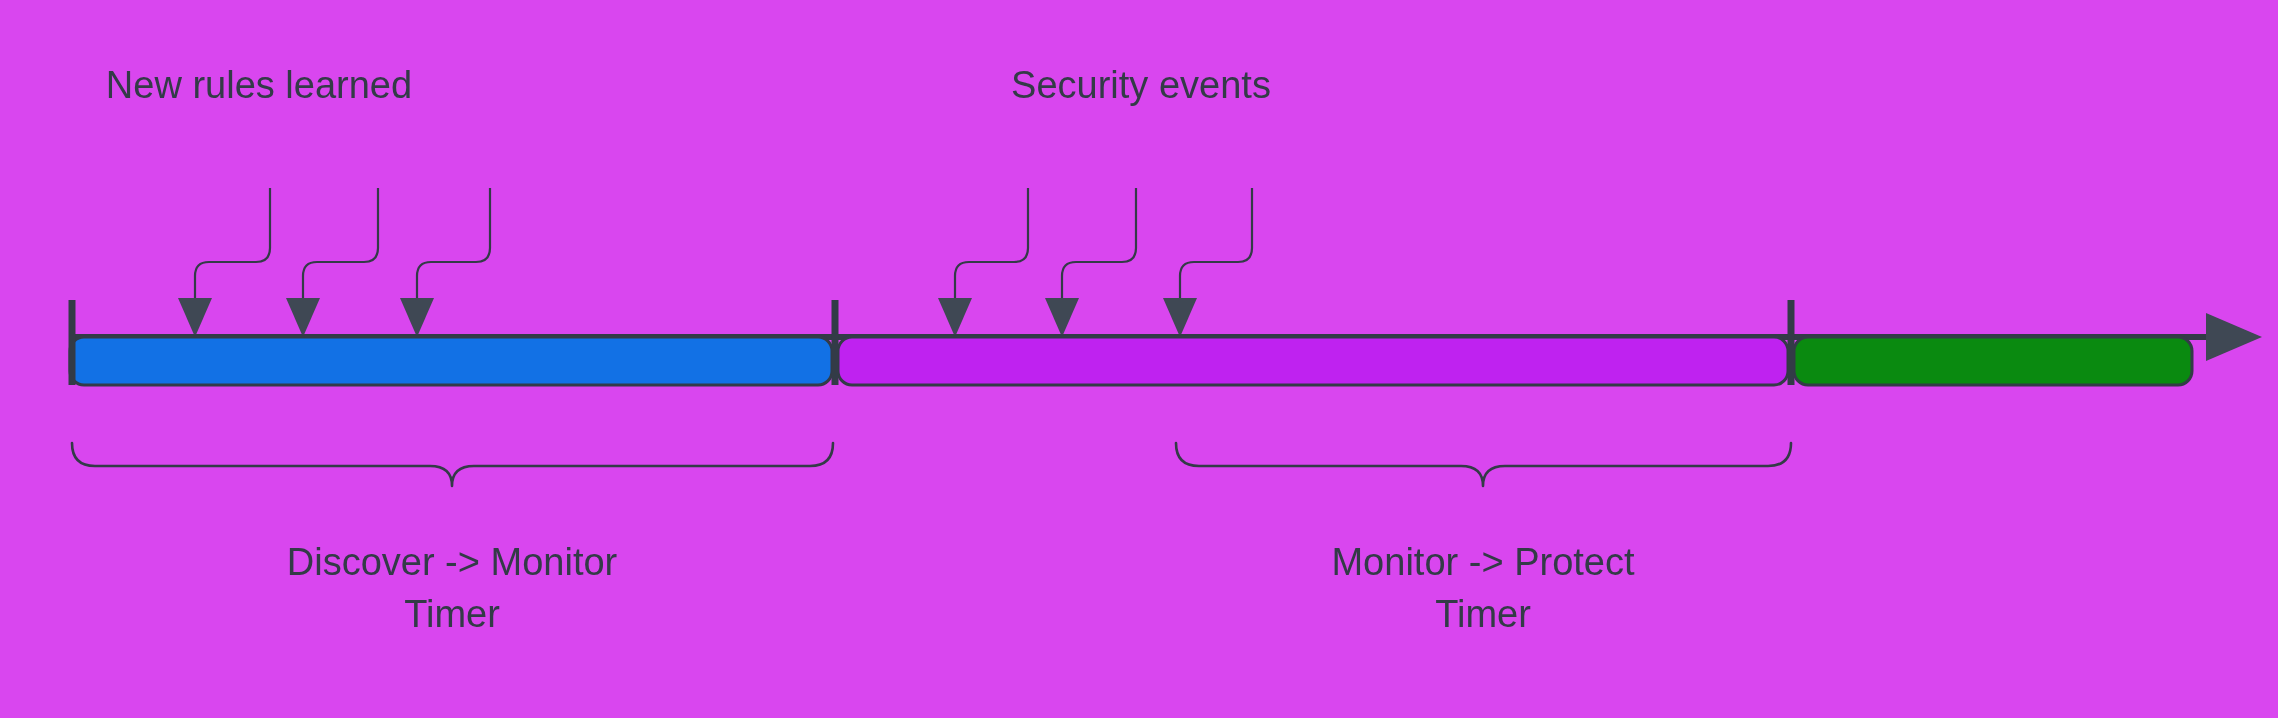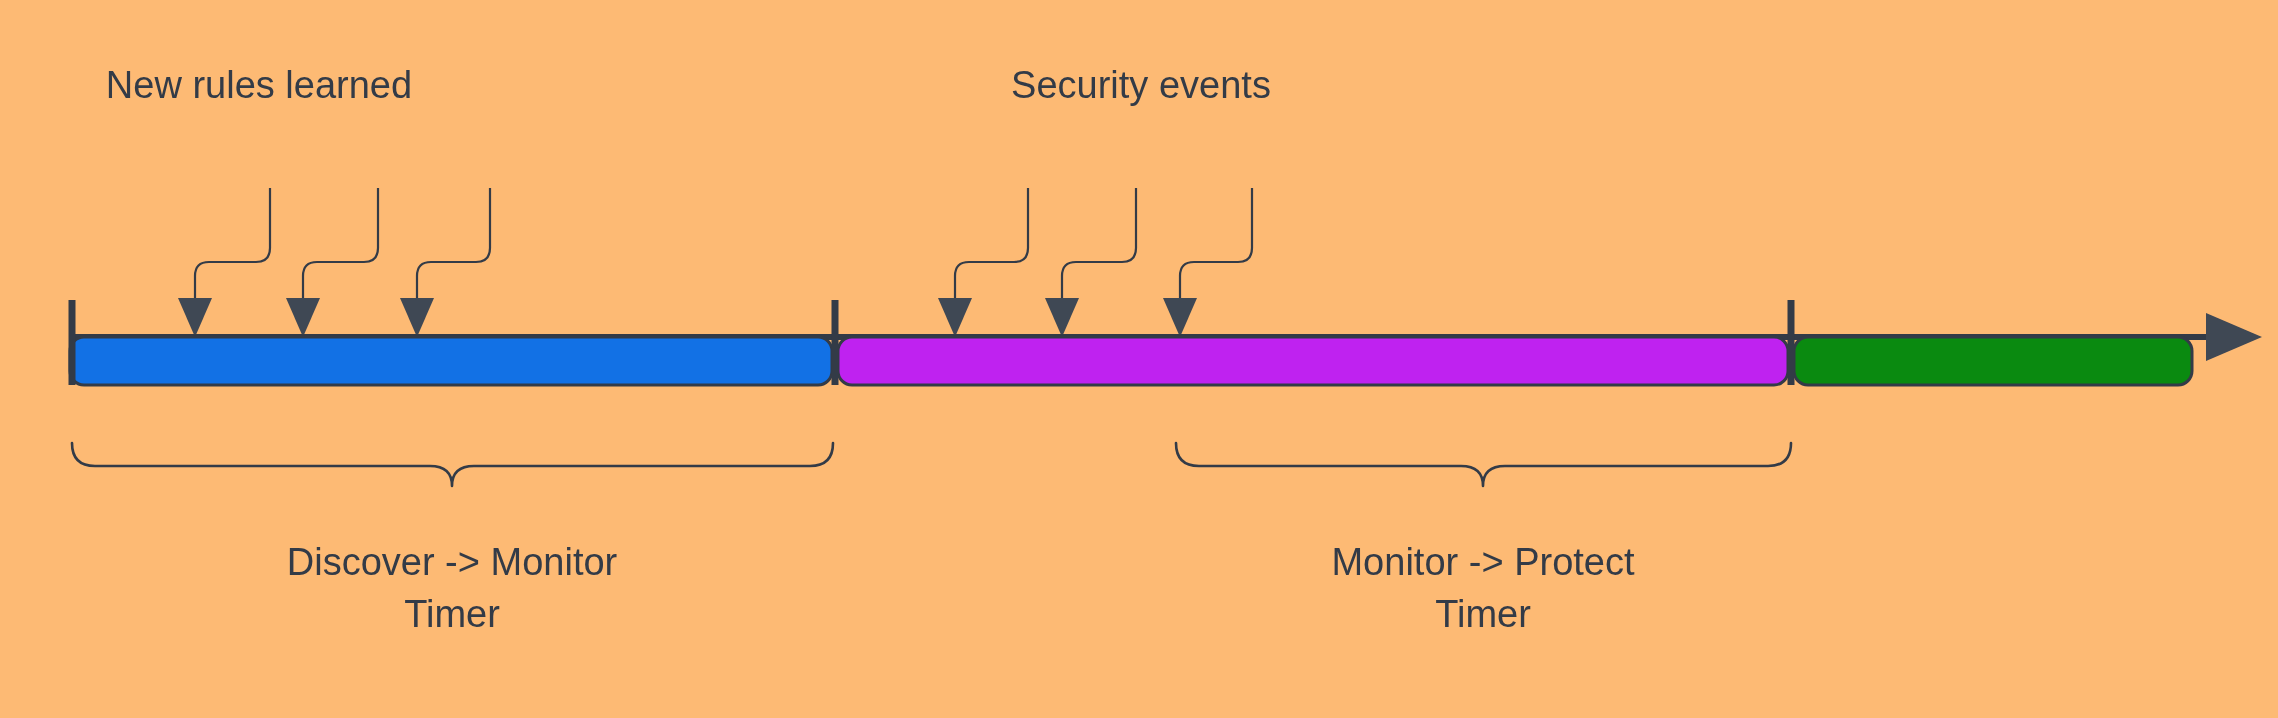--- a/index.html
+++ b/index.html
@@ -9,21 +9,21 @@
     background: #ffffff;
   }
   body {
     font-family: "Liberation Sans", sans-serif;
     color: #333b47;
   }
   #canvas {
     position: relative;
     width: 2278px;
     height: 718px;
-    background: #fdba74;
+    background: #d946ef;
     overflow: hidden;
   }
   #diagram-svg {
     position: absolute;
     left: 0;
     top: 0;
     width: 2278px;
     height: 718px;
   }
   .diagram-text {

